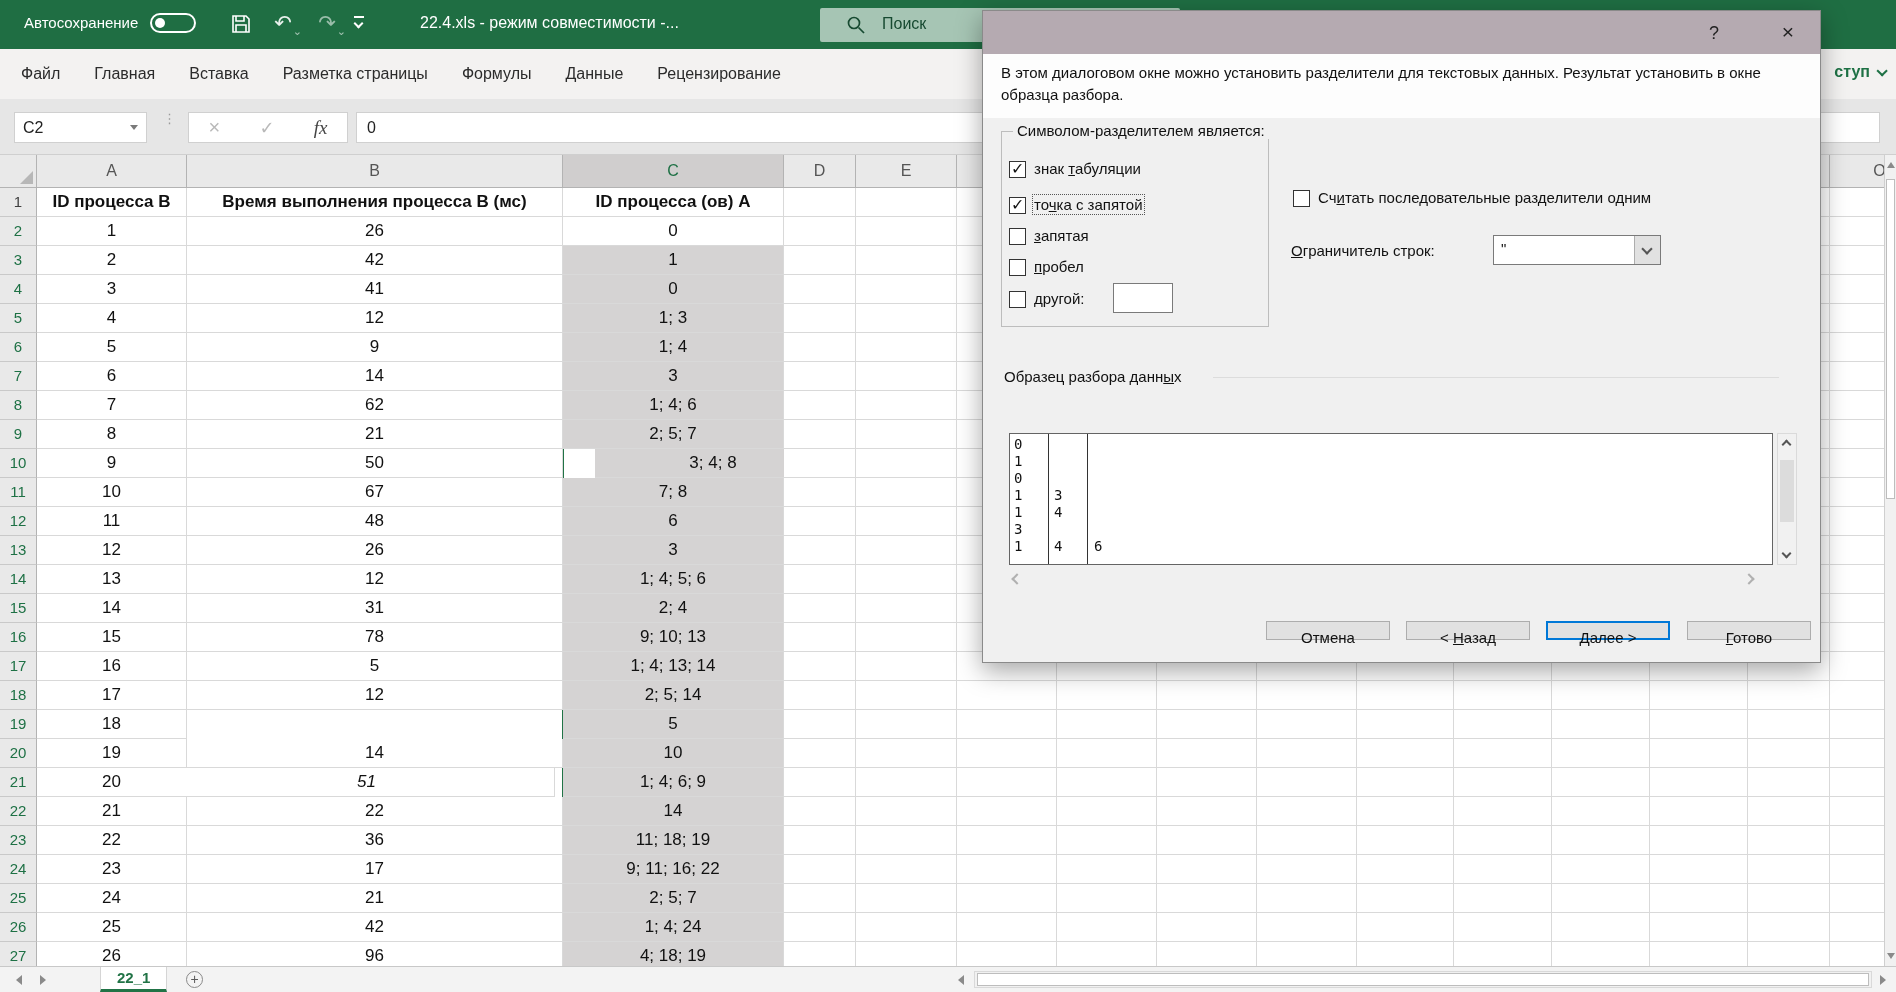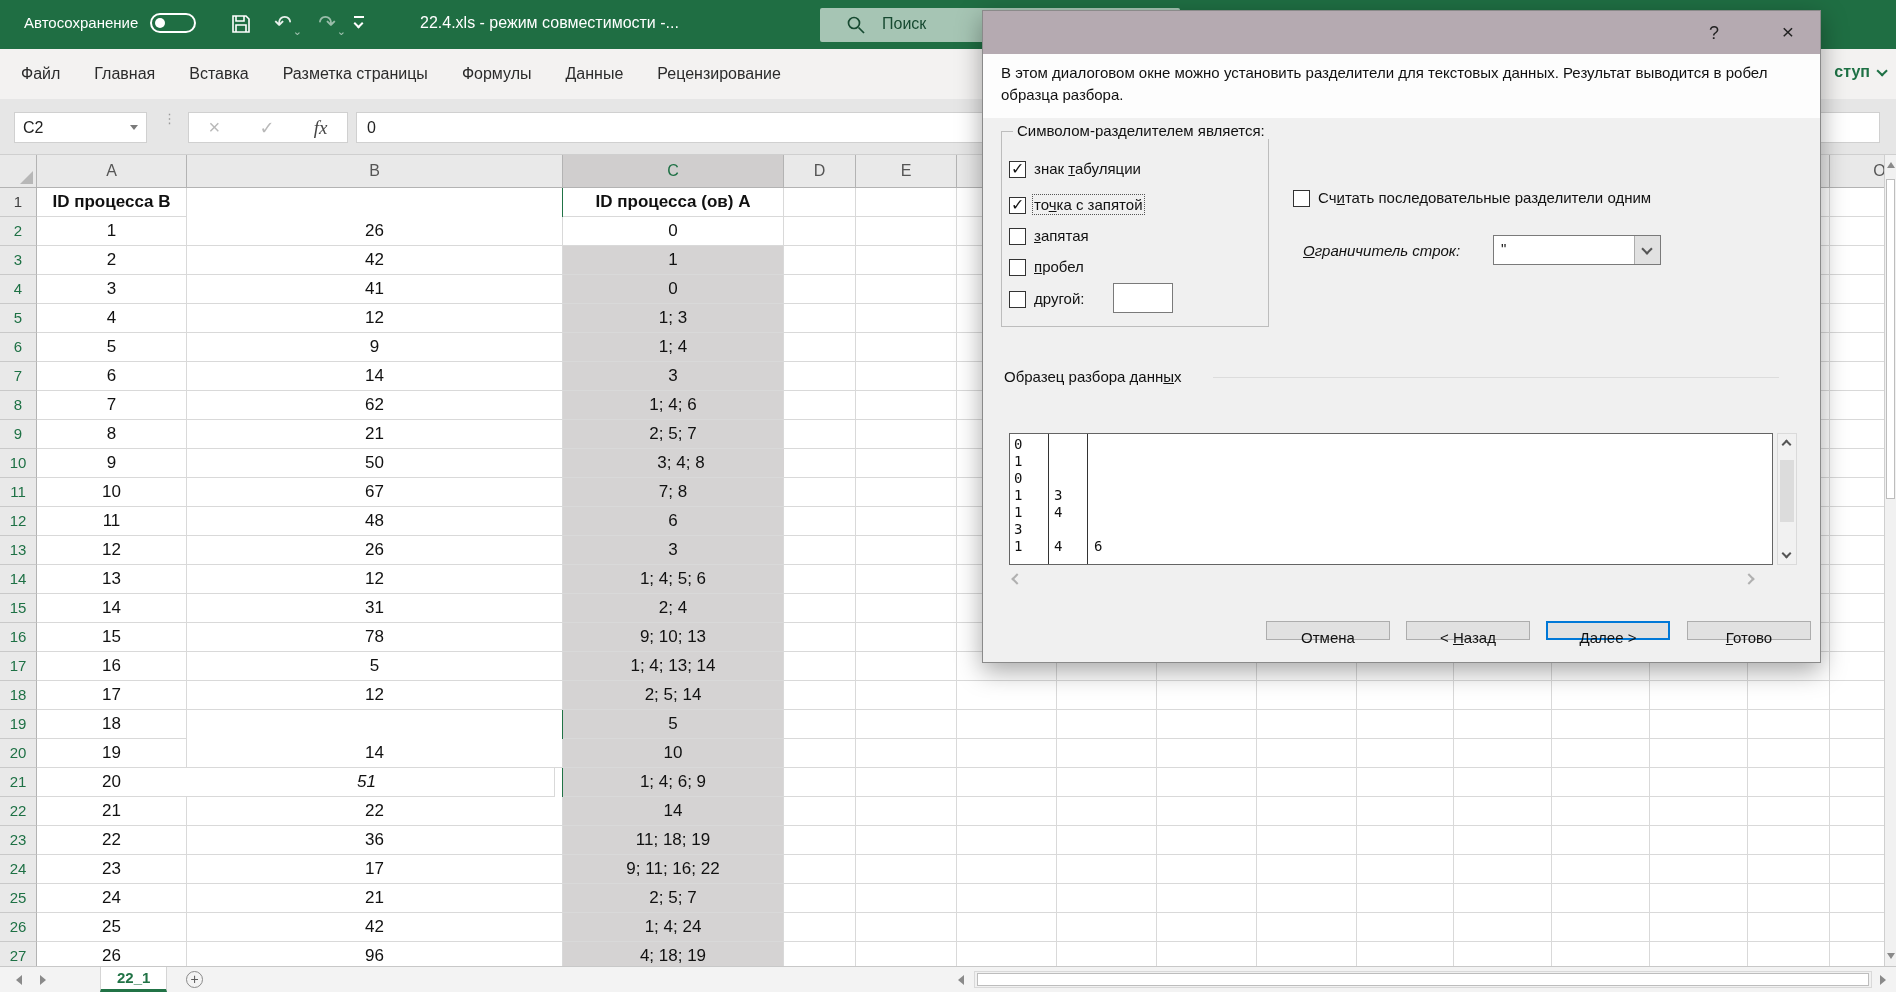--- a/index.html
+++ b/index.html
@@ -122,21 +122,21 @@
   .chkrow { position:absolute; height:20px; }
   .chkbox { position:absolute; left:0; top:0; width:17px; height:17px; background:#fff; border:1px solid #333; }
   .chkbox .mark { position:absolute; left:1px; top:-3px; font-size:16px; color:#111; }
   .chklabel { position:absolute; left:25px; top:-1px; white-space:nowrap; }
   .chklabel.focus { outline:1px dotted #555; outline-offset:1px; }
   .ul { text-decoration:underline; }
 
   .otherinput { position:absolute; left:130px; top:272px; width:60px; height:30px; background:#fff;
                 border:1px solid #7a7a7a; }
 
-  .qual-label { position:absolute; left:320px; top:231px; white-space:nowrap;font-style:italic; }
+  .qual-label { position:absolute; left:308px; top:231px; white-space:nowrap; }
   .combo { position:absolute; left:510px; top:224px; width:168px; height:30px; background:#fff;
            border:1px solid #7a7a7a; }
   .combo .val { position:absolute; left:7px; top:4px; font-size:15px; }
   .combo .btn { position:absolute; right:0; top:0; width:26px; height:28px; background:#e1e1e1;
                 border-left:1px solid #adadad; }
   .combo .btn .chev { position:absolute; left:8px; top:9px; width:8px; height:8px; border-right:2px solid #555;
                       border-bottom:2px solid #555; transform:rotate(45deg); }
 
   .prev-label { position:absolute; left:21px; top:357px; white-space:nowrap; }
   .prev-topline { position:absolute; left:230px; top:366px; width:566px; height:1px; background:#dcdcdc; }
@@ -249,20 +249,21 @@
       <div class="colhdr" style="left: 1157px; width: 100px;">H</div>
       <div class="colhdr" style="left: 1257px; width: 100px;">I</div>
       <div class="colhdr" style="left: 1357px; width: 97px;">J</div>
       <div class="colhdr" style="left: 1454px; width: 98px;">K</div>
       <div class="colhdr" style="left: 1552px; width: 98px;">L</div>
       <div class="colhdr" style="left: 1650px; width: 98px;">M</div>
       <div class="colhdr" style="left: 1748px; width: 82px;">N</div>
       <div class="colhdr" style="left: 1830px; width: 100px;">O</div>
       <div class="rowhdr" style="top: 33px; height: 29px; line-height: 28px;">1</div>
       <div class="cell hdr" style="left: 37px; top: 33px; width: 150px; height: 29px; line-height: 27px;">ID процесса B</div>
+      <div class="cell hdr" style="left: 187px; top: 33px; width: 376px; height: 29px; line-height: 27px;">Время выполнения процесса B (мс)</div>
       <div class="cell hdr" style="left: 563px; top: 33px; width: 221px; height: 29px; line-height: 27px;">ID процесса (ов) A</div>
       <div class="cell hdr" style="left: 784px; top: 33px; width: 72px; height: 29px; line-height: 27px;"></div>
       <div class="cell hdr" style="left: 856px; top: 33px; width: 101px; height: 29px; line-height: 27px;"></div>
       <div class="cell hdr" style="left: 957px; top: 33px; width: 100px; height: 29px; line-height: 27px;"></div>
       <div class="cell hdr" style="left: 1057px; top: 33px; width: 100px; height: 29px; line-height: 27px;"></div>
       <div class="cell hdr" style="left: 1157px; top: 33px; width: 100px; height: 29px; line-height: 27px;"></div>
       <div class="cell hdr" style="left: 1257px; top: 33px; width: 100px; height: 29px; line-height: 27px;"></div>
       <div class="cell hdr" style="left: 1357px; top: 33px; width: 97px; height: 29px; line-height: 27px;"></div>
       <div class="cell hdr" style="left: 1454px; top: 33px; width: 98px; height: 29px; line-height: 27px;"></div>
       <div class="cell hdr" style="left: 1552px; top: 33px; width: 98px; height: 29px; line-height: 27px;"></div>
@@ -393,21 +394,21 @@
       <div class="cell" style="left: 1257px; top: 265px; width: 100px; height: 29px; line-height: 27px;"></div>
       <div class="cell" style="left: 1357px; top: 265px; width: 97px; height: 29px; line-height: 27px;"></div>
       <div class="cell" style="left: 1454px; top: 265px; width: 98px; height: 29px; line-height: 27px;"></div>
       <div class="cell" style="left: 1552px; top: 265px; width: 98px; height: 29px; line-height: 27px;"></div>
       <div class="cell" style="left: 1650px; top: 265px; width: 98px; height: 29px; line-height: 27px;"></div>
       <div class="cell" style="left: 1748px; top: 265px; width: 82px; height: 29px; line-height: 27px;"></div>
       <div class="cell" style="left: 1830px; top: 265px; width: 100px; height: 29px; line-height: 27px;"></div>
       <div class="rowhdr sel" style="top: 294px; height: 29px; line-height: 28px;">10</div>
       <div class="cell" style="left: 37px; top: 294px; width: 150px; height: 29px; line-height: 27px;">9</div>
       <div class="cell" style="left: 187px; top: 294px; width: 376px; height: 29px; line-height: 27px;">50</div>
-      <div class="cell selfill" style="left: 563px; top: 294px; width: 237px; height: 29px; line-height: 27px;">3; 4; 8</div>
+      <div class="cell selfill" style="left: 595px; top: 294px; width: 237px; height: 29px; line-height: 27px;">3; 4; 8</div>
       <div class="cell" style="left: 784px; top: 294px; width: 72px; height: 29px; line-height: 27px;"></div>
       <div class="cell" style="left: 856px; top: 294px; width: 101px; height: 29px; line-height: 27px;"></div>
       <div class="cell" style="left: 957px; top: 294px; width: 100px; height: 29px; line-height: 27px;"></div>
       <div class="cell" style="left: 1057px; top: 294px; width: 100px; height: 29px; line-height: 27px;"></div>
       <div class="cell" style="left: 1157px; top: 294px; width: 100px; height: 29px; line-height: 27px;"></div>
       <div class="cell" style="left: 1257px; top: 294px; width: 100px; height: 29px; line-height: 27px;"></div>
       <div class="cell" style="left: 1357px; top: 294px; width: 97px; height: 29px; line-height: 27px;"></div>
       <div class="cell" style="left: 1454px; top: 294px; width: 98px; height: 29px; line-height: 27px;"></div>
       <div class="cell" style="left: 1552px; top: 294px; width: 98px; height: 29px; line-height: 27px;"></div>
       <div class="cell" style="left: 1650px; top: 294px; width: 98px; height: 29px; line-height: 27px;"></div>
@@ -705,21 +706,21 @@
       <span class="hsb-arrow hsb-right"></span>
     </div>
   </div>
 
   <div class="dialog">
     <div class="dlg-title">
       <span class="dlg-help">?</span>
       <span class="dlg-close">×</span>
     </div>
     <div class="dlg-desc">
-      <div class="txt">В этом диалоговом окне можно установить разделители для текстовых данных. Результат выводится в робел образца разбора.</div>
+      <div class="txt">В этом диалоговом окне можно установить разделители для текстовых данных. Результат установить в окне образца разбора.</div>
     </div>
 
     <div class="groupbox"></div>
     <span class="grouplabel">Символом-разделителем является:</span>
 
     <div class="chkrow" style="left:26px; top:150px;">
       <span class="chkbox">
           <span class="mark">✓</span>
         </span>
       <span class="chklabel"><span>знак </span><span class="ul">т</span><span>абуляции</span></span>

